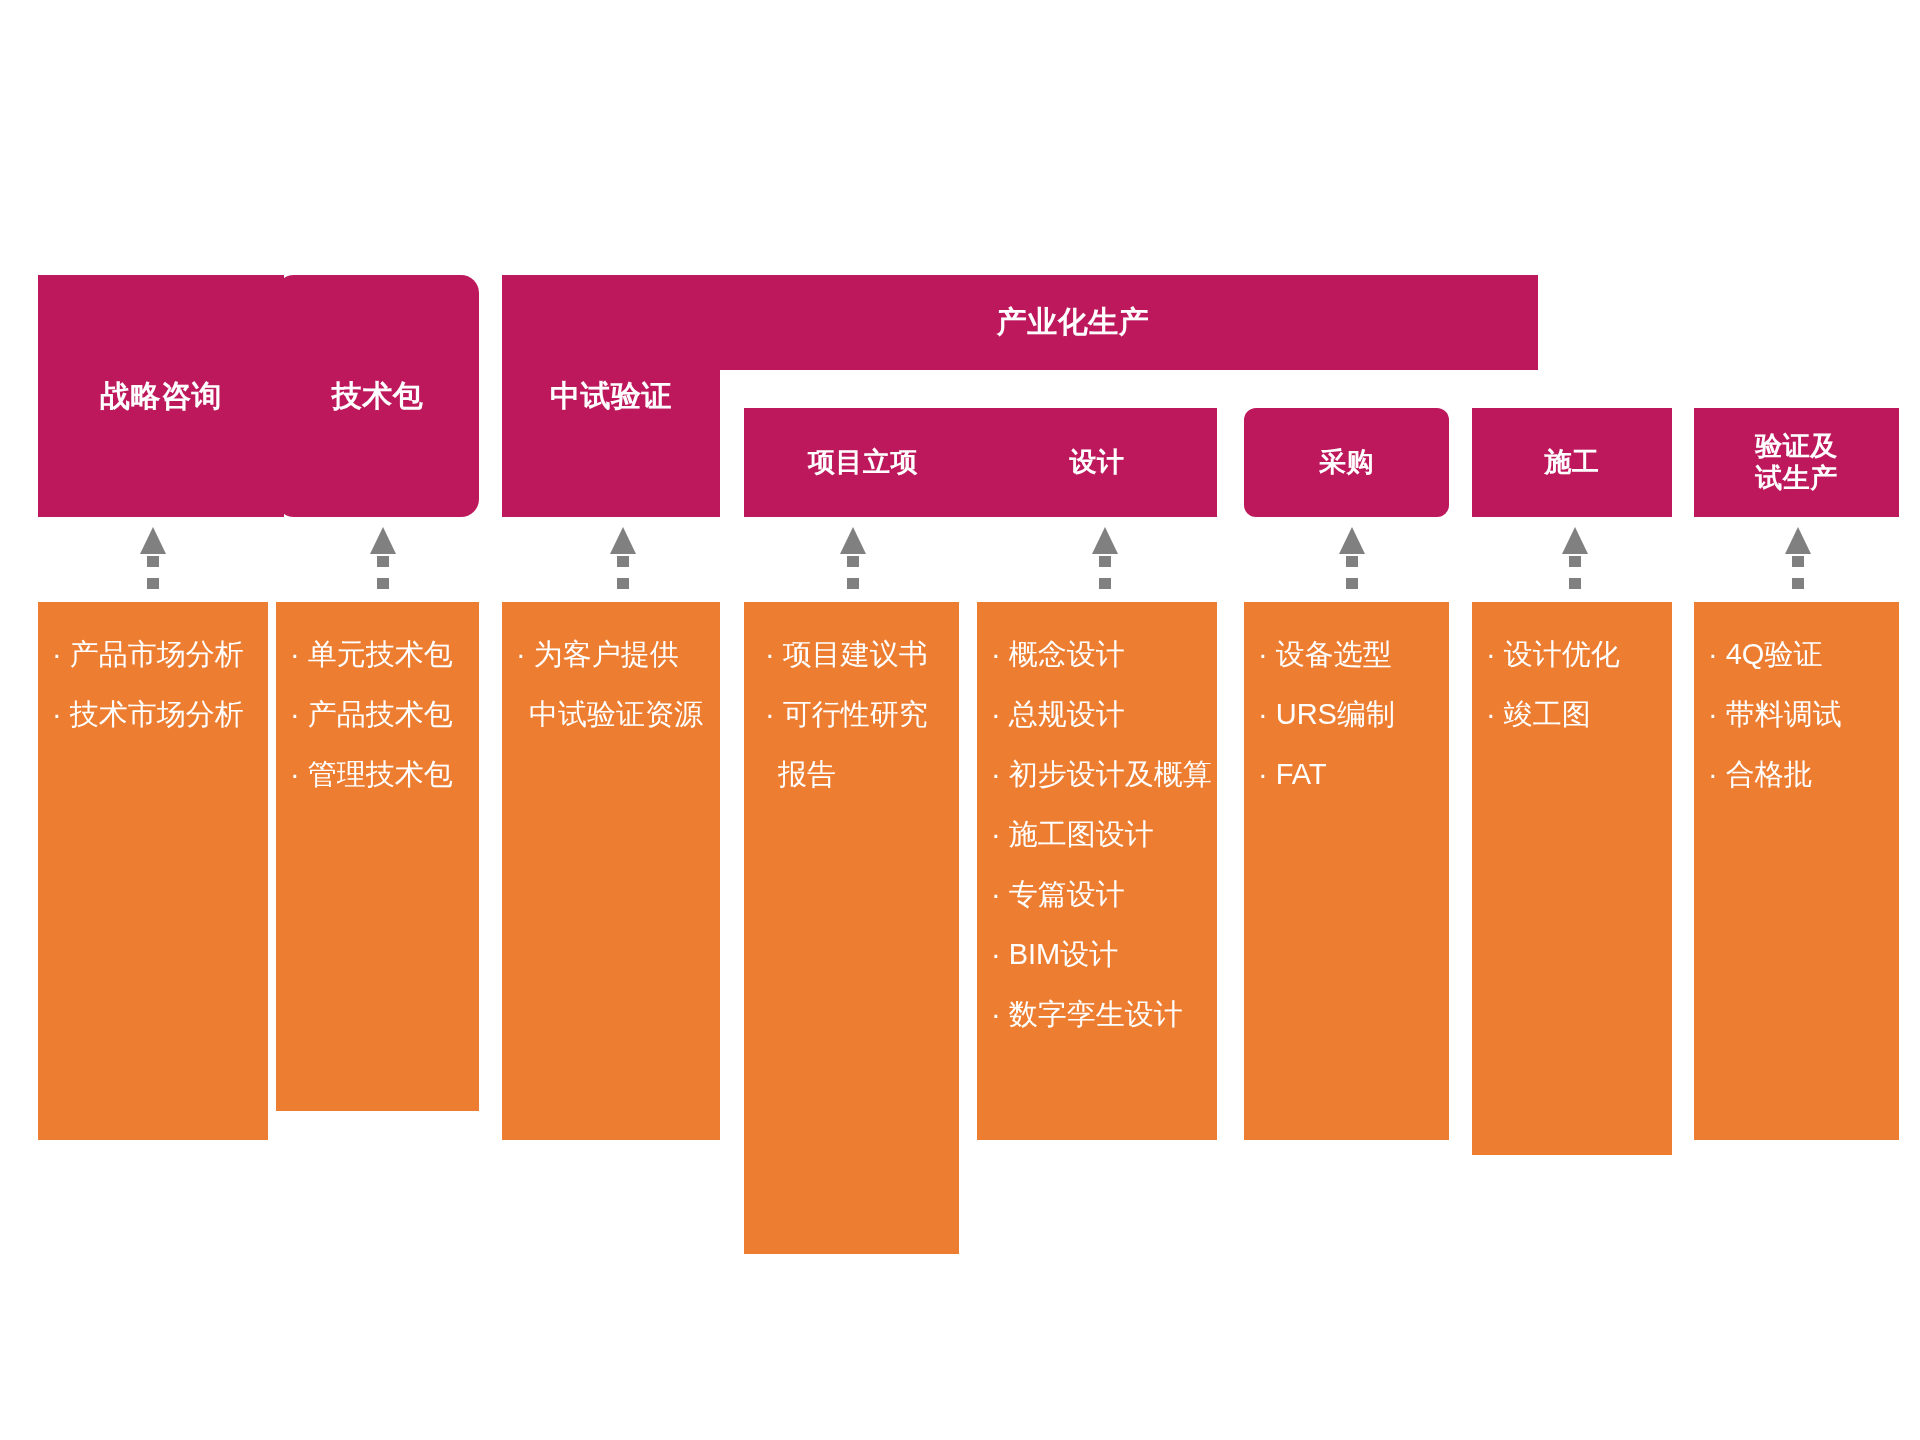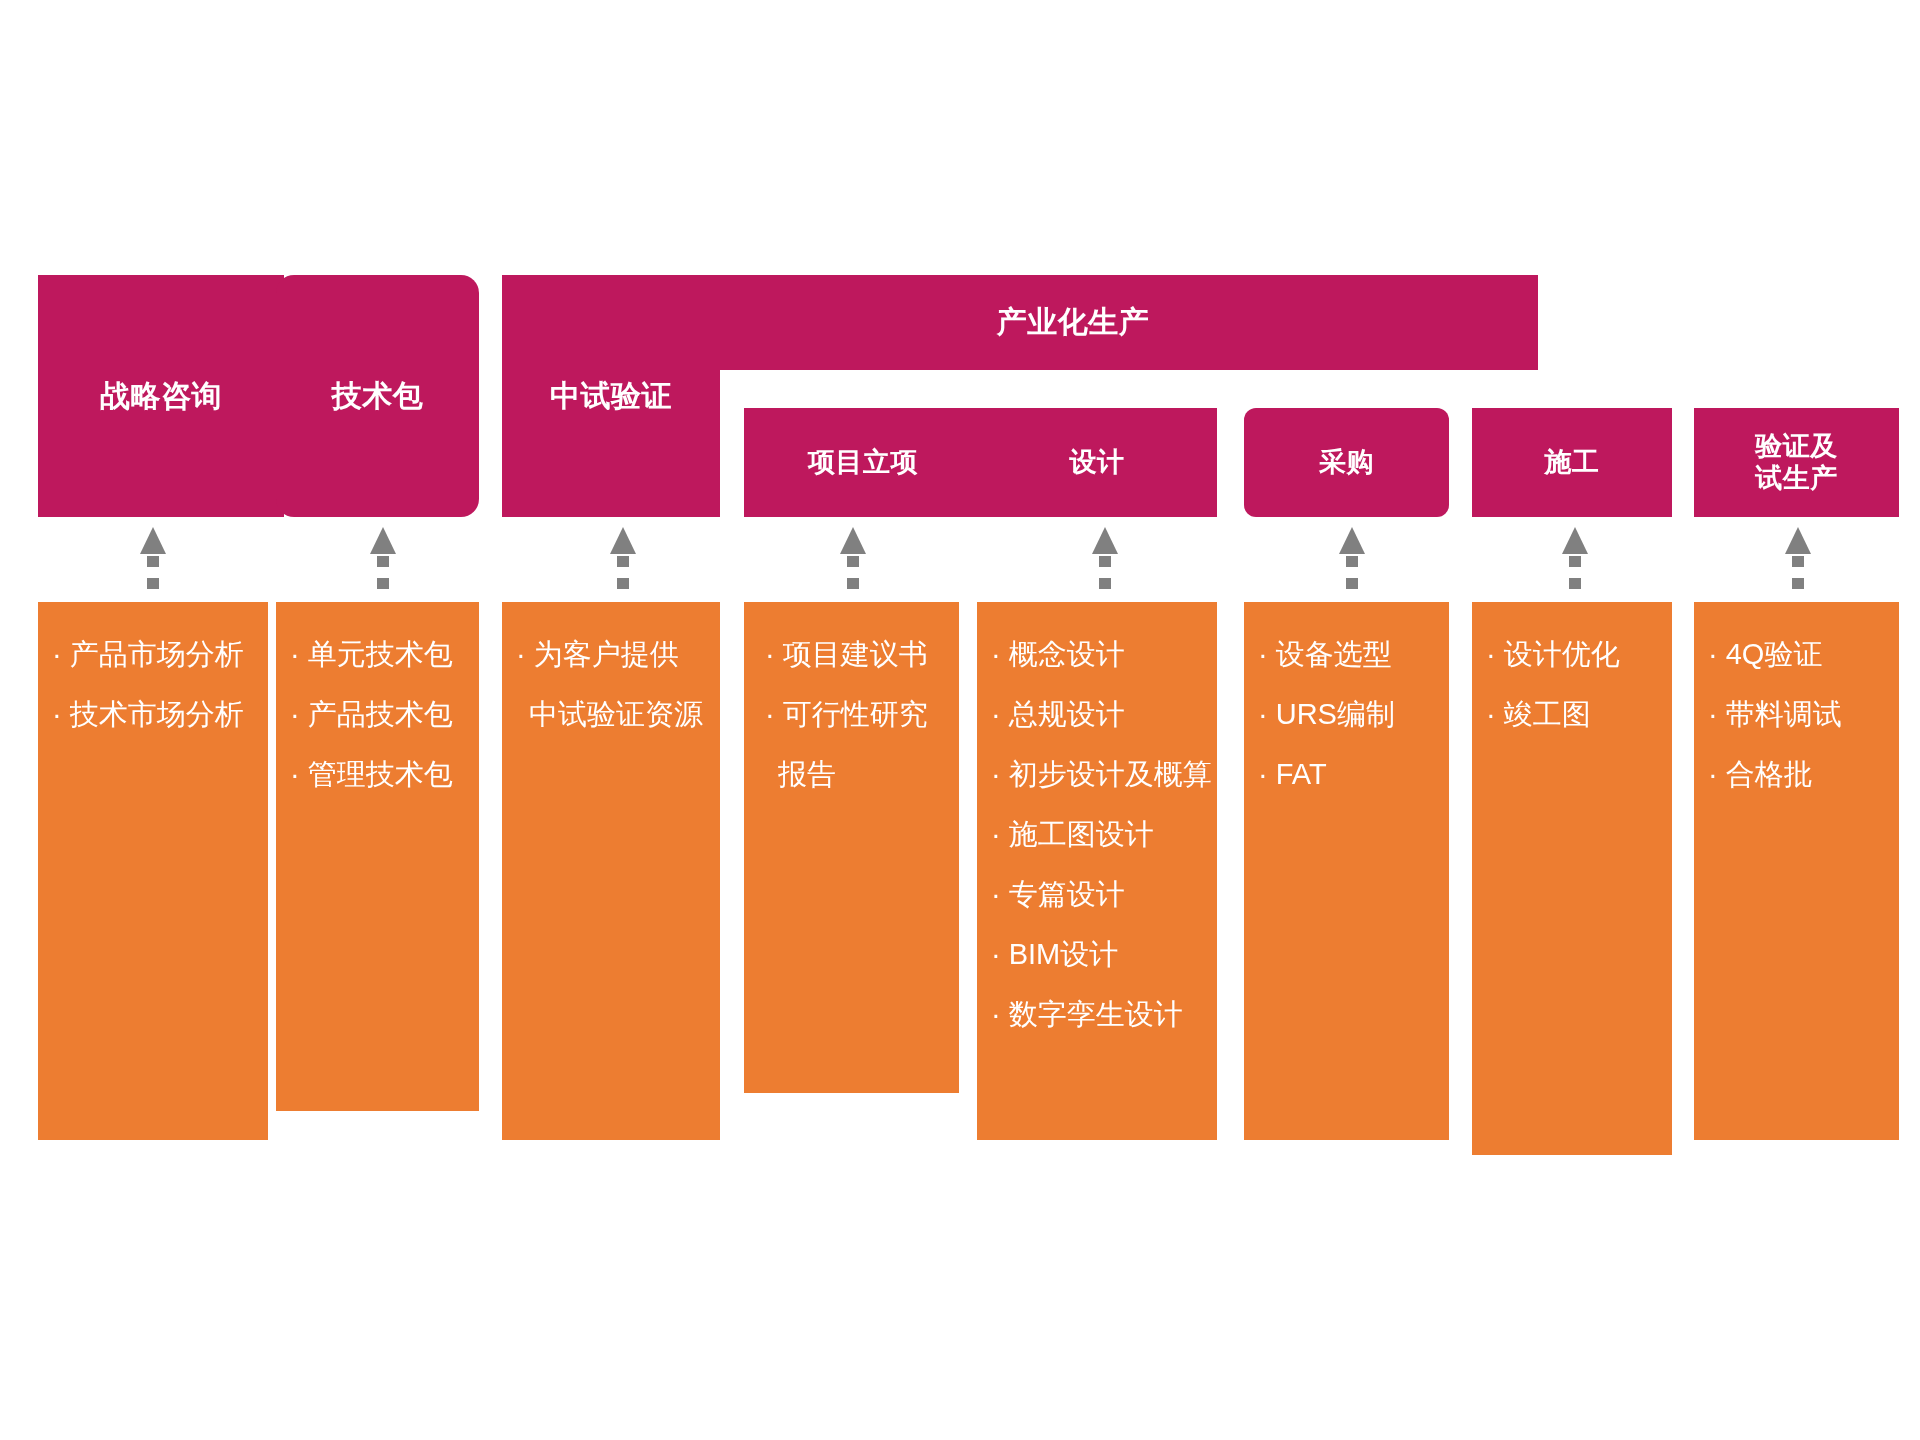--- a/index.html
+++ b/index.html
@@ -137,21 +137,21 @@
     </div>
   <div class="orange-box" style="left:276px; top:602px; width:203px; height:509px;">
       <span class="item">· 单元技术包</span>
       <span class="item">· 产品技术包</span>
       <span class="item">· 管理技术包</span>
     </div>
   <div class="orange-box" style="left:502px; top:602px; width:218px; height:538px;">
       <span class="item">· 为客户提供</span>
       <span class="item cont">中试验证资源</span>
     </div>
-  <div class="orange-box" style="left:744px; top:602px; width:215px; height:491px;padding-left:21px;">
+  <div class="orange-box" style="left:744px; top:602px; width:215px; height:652px;padding-left:21px;">
       <span class="item">· 项目建议书</span>
       <span class="item">· 可行性研究</span>
       <span class="item cont">报告</span>
     </div>
   <div class="orange-box" style="left:977px; top:602px; width:240px; height:538px;">
       <span class="item">· 概念设计</span>
       <span class="item">· 总规设计</span>
       <span class="item">· 初步设计及概算</span>
       <span class="item">· 施工图设计</span>
       <span class="item">· 专篇设计</span>

